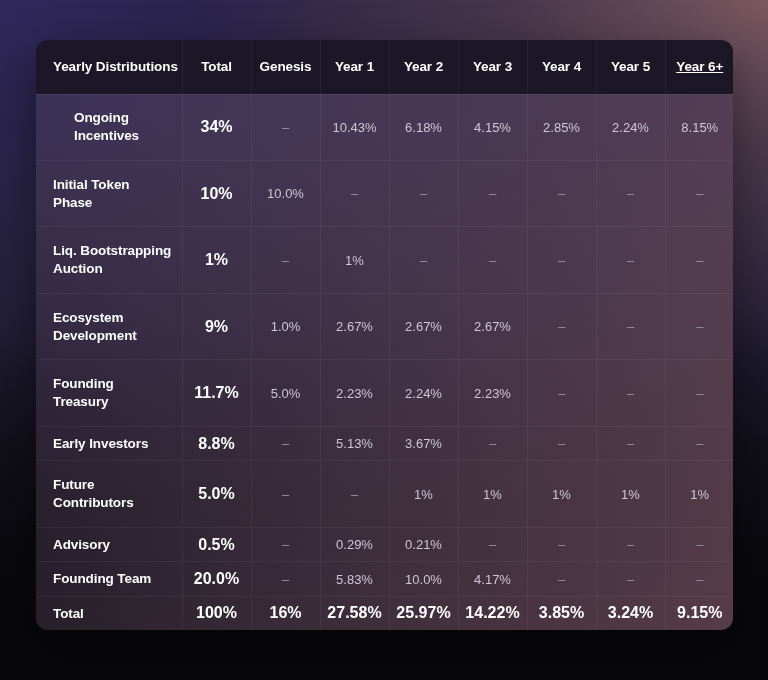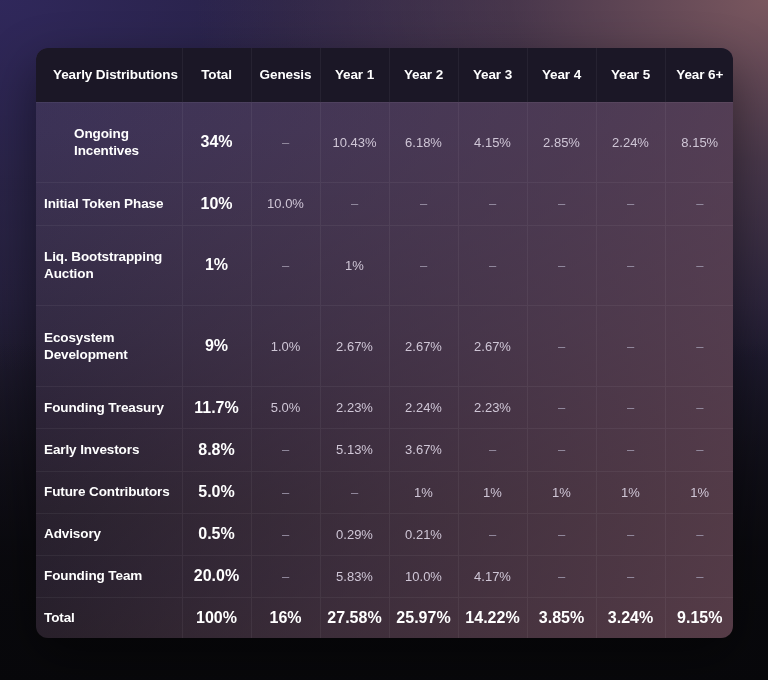--- a/index.html
+++ b/index.html
@@ -29,21 +29,21 @@
     position: absolute;
     inset: 0;
     background: linear-gradient(to bottom, rgba(0,0,0,0) 0%, rgba(0,0,0,0) 50%, rgba(8,8,12,0.55) 78%, rgba(8,8,11,0.95) 100%);
     pointer-events: none;
   }
 
   
   #table-card {
     position: absolute;
     left: 36px;
-    top: 48px;
+    top: 40px;
     width: 697px;
     height: 590px;
     border-radius: 12px;
     overflow: hidden;
     background:
       linear-gradient(118deg, rgba(58,48,98,0.0) 0%, rgba(92,66,82,0.55) 58%, rgba(108,74,86,0.75) 100%),
       linear-gradient(to bottom, #3b3259 0%, #3a3156 14%, #352d4c 30%, #2c2640 48%, #221d31 64%, #191723 78%, #141320 90%, #121119 100%);
     box-shadow: 0 18px 50px rgba(0,0,0,0.45);
   }
 
@@ -62,21 +62,21 @@
     height: 54px;
     color: #ffffff;
     font-size: 13.5px;
     font-weight: bold;
     letter-spacing: -0.1px;
     text-align: center;
     vertical-align: middle;
     border-right: 1px solid rgba(255,255,255,0.05);
     white-space: nowrap;
   }
-  thead th:last-child { border-right: none; }
+  thead th:last-child { border-right: none; text-decoration: underline; }
   thead th.c-label {
     text-align: left;
     padding-left: 17px;
   }
 
   
   tbody tr {
     border-top: 1px solid rgba(255,255,255,0.055);
   }
   tbody td {
@@ -84,21 +84,21 @@
     text-align: center;
     vertical-align: middle;
     font-size: 13px;
     color: #cfc6d6;
     padding: 0 4px;
   }
   tbody td:last-child { border-right: none; }
 
   td.c-label {
     text-align: left;
-    padding-left: 8px;
+    padding-left: 17px;
     padding-right: 10px;
     color: #ffffff;
     font-weight: bold;
     font-size: 13.5px;
     line-height: 1.32;
     letter-spacing: -0.1px;
   }
   td.c-label.indented { padding-left: 38px; }
 
   td.c-total {

